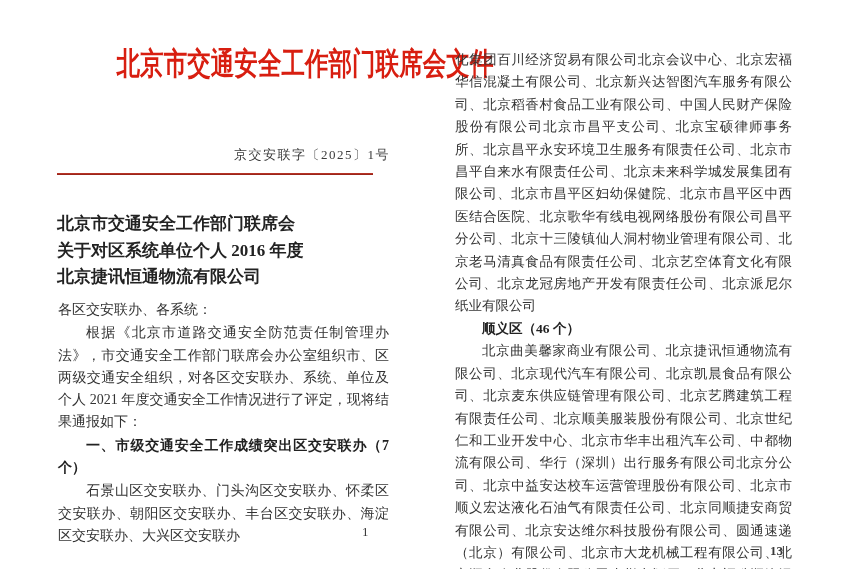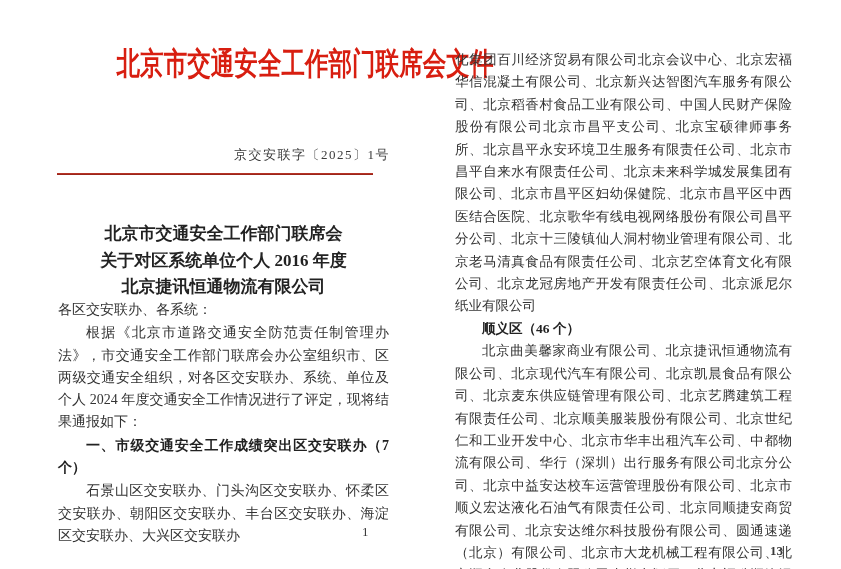--- a/index.html
+++ b/index.html
@@ -54,22 +54,22 @@
     position: absolute;
     left: 0;
     width: 316px;
     top: 173px;
     height: 2px;
     background: linear-gradient(#c23a2c, #8f1f15);
   }
   .doc-title {
     position: absolute;
     left: 0; right: 0;
-    top: 221px;
-    text-align: center;
+    top: 211px;
+    text-align: left;
     font-weight: bold;
     font-size: 17px;
     line-height: 26.5px;
     color: #222222;
   }
   .left-body {
     position: absolute;
     left: 0;
     top: 298px;
     width: 333px;
@@ -121,21 +121,21 @@
     <div class="red-rule"></div>
 
     <div class="doc-title">
       <div>北京市交通安全工作部门联席会</div>
       <div>关于对区系统单位个人 2016 年度</div>
       <div>北京捷讯恒通物流有限公司</div>
     </div>
 
     <div class="left-body">
       <p>各区交安联办、各系统：</p>
-      <p class="indent">根据《北京市道路交通安全防范责任制管理办法》，市交通安全工作部门联席会办公室组织市、区两级交通安全组织，对各区交安联办、系统、单位及个人 2024 年度交通安全工作情况进行了评定，现将结果通报如下：</p>
+      <p class="indent">根据《北京市道路交通安全防范责任制管理办法》，市交通安全工作部门联席会办公室组织市、区两级交通安全组织，对各区交安联办、系统、单位及个人 2021 年度交通安全工作情况进行了评定，现将结果通报如下：</p>
       <p class="indent section-heading">一、市级交通安全工作成绩突出区交安联办（7 个）</p>
       <p class="indent">石景山区交安联办、门头沟区交安联办、怀柔区交安联办、朝阳区交安联办、丰台区交安联办、海淀区交安联办、大兴区交安联办</p>
     </div>
 
     <div class="page-number left">1</div>
   </section>
 
   <section class="page page-right">
 
     <div class="right-body">

